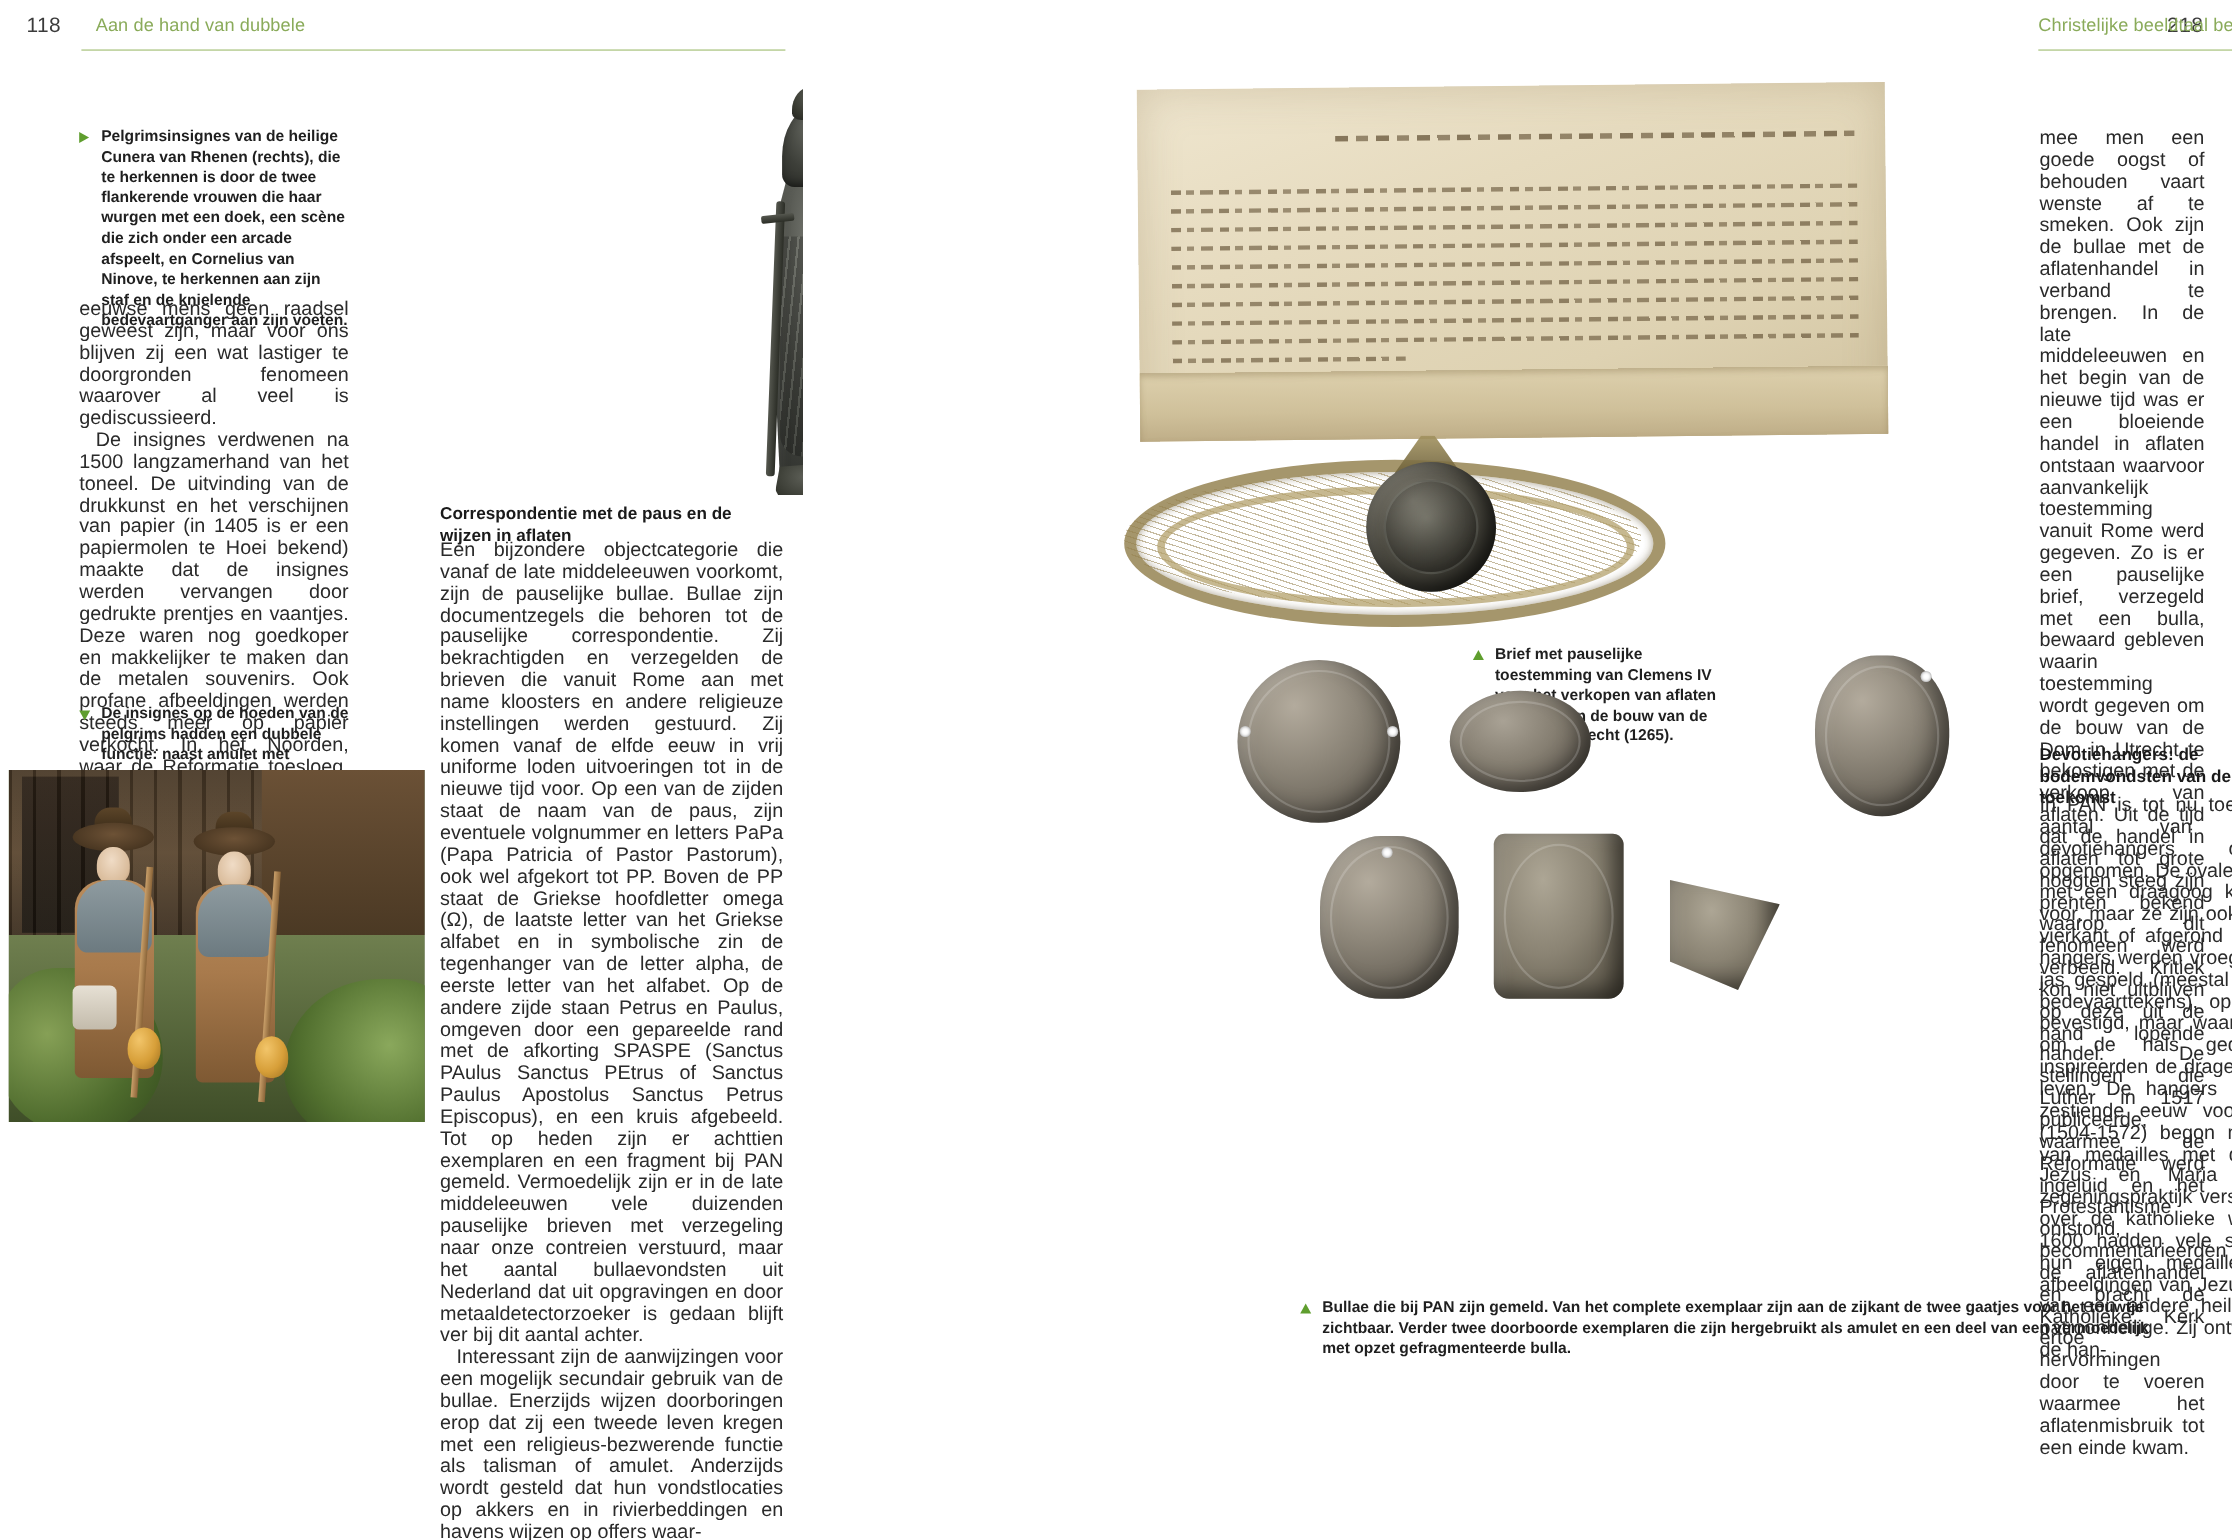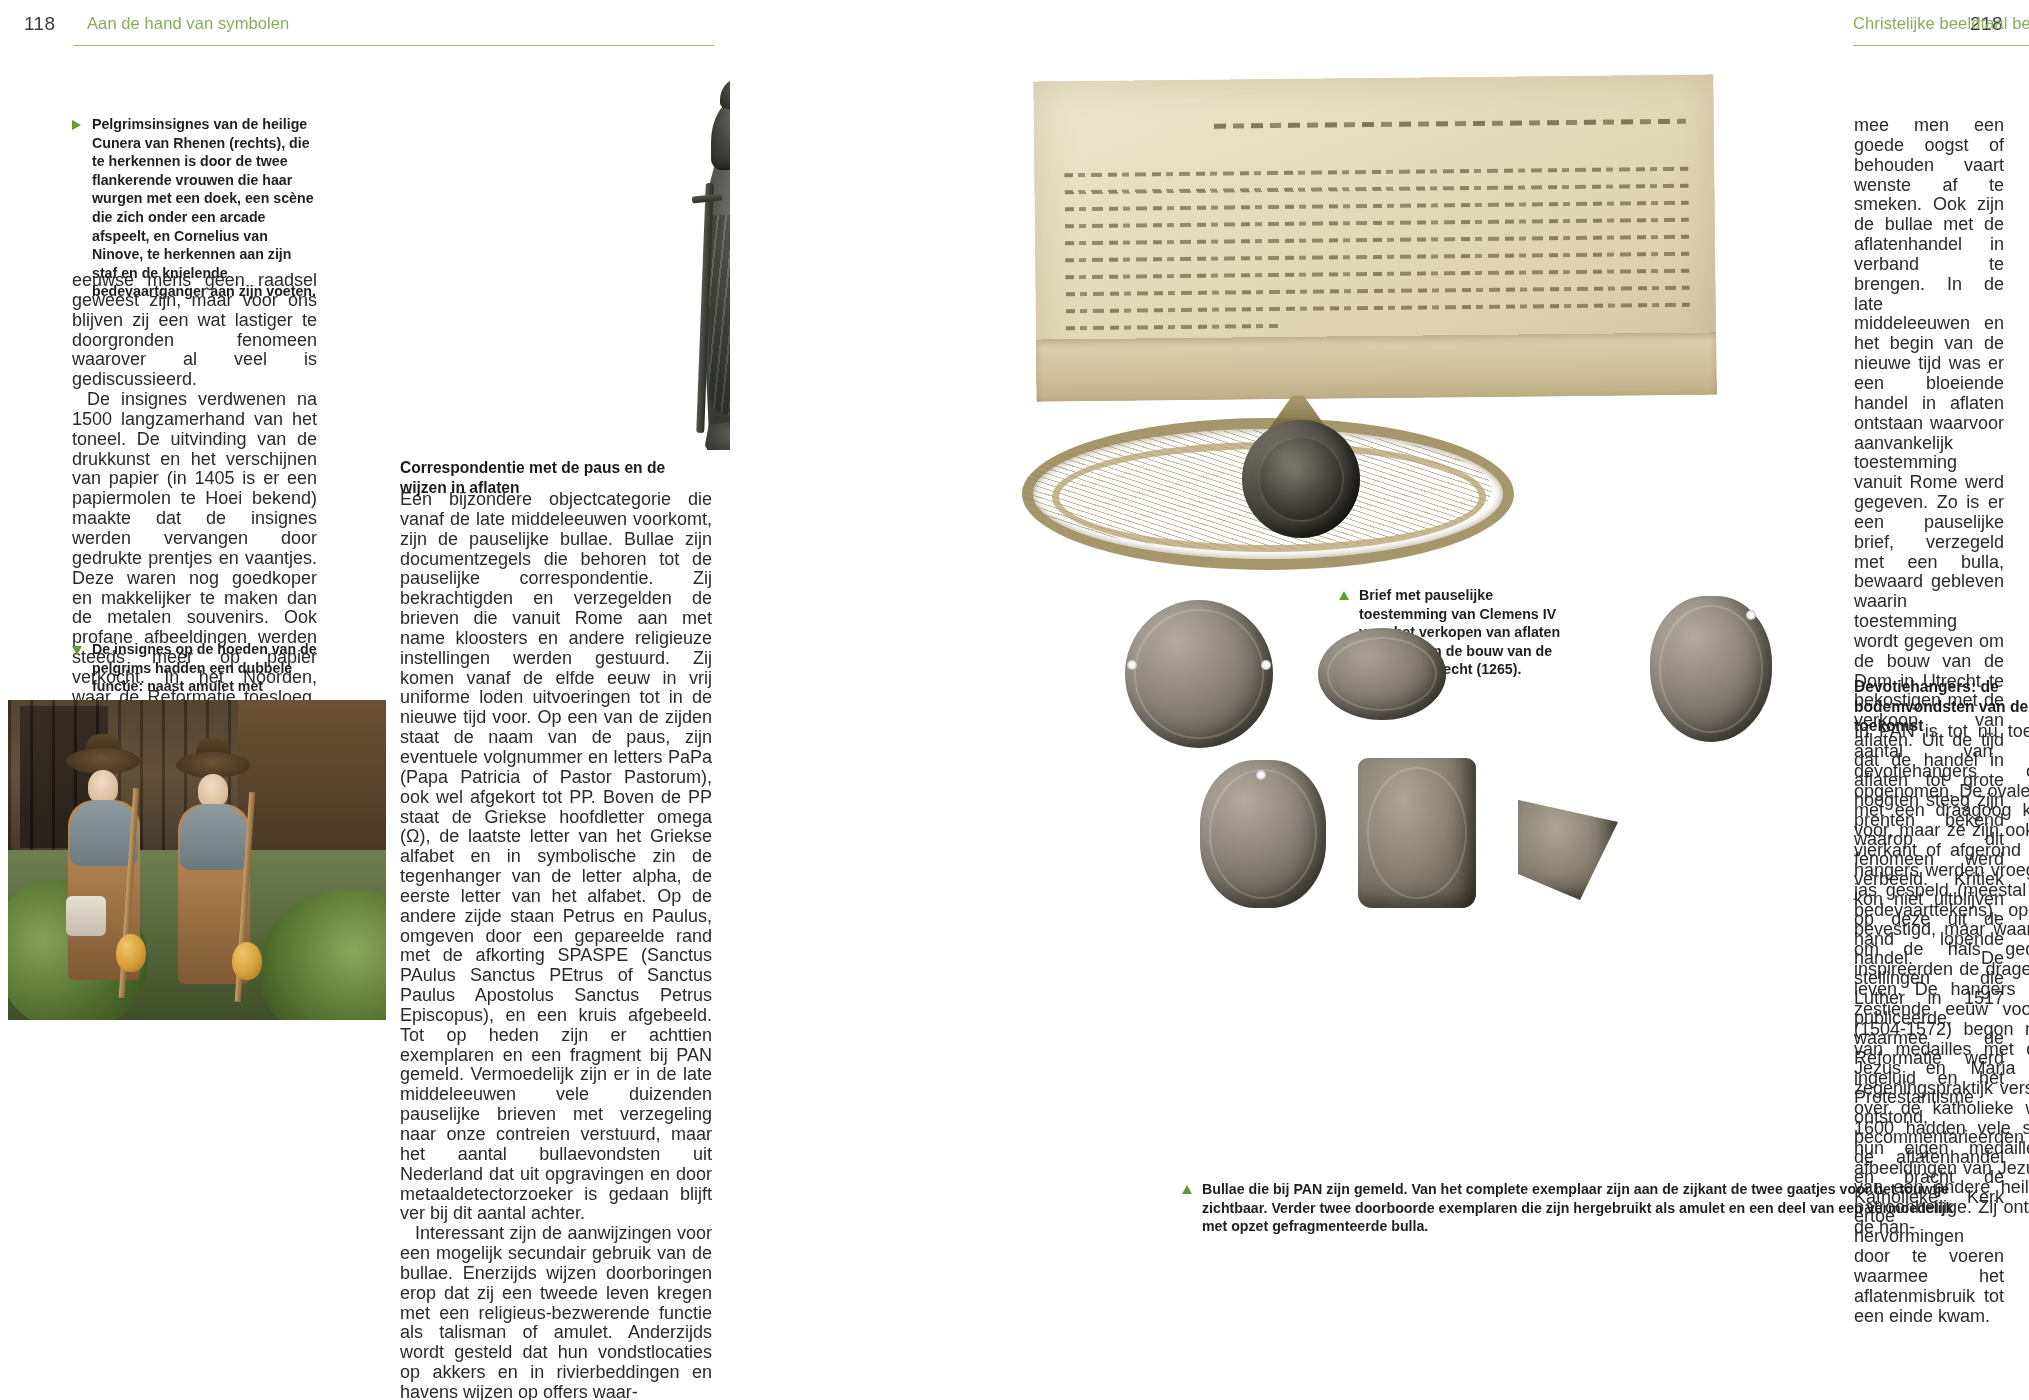--- a/index.html
+++ b/index.html
@@ -357,21 +357,21 @@
 </style>
 </head>
 <body>
 
 <div class="spread">
 
   <div class="page page-left">
 
     <div class="folio" style="left: 24px;">118</div>
 
-    <div class="runhead" style="left: 87px;">Aan de hand  van symbolen</div>
+    <div class="runhead" style="left: 87px;">Aan de hand  van dubbele</div>
 
     <div class="rule" style="left: 74px; top: 45px; width: 640px;"></div>
 
     <div class="fig" style="left: 330px; top: 30px; width: 400px; height: 420px;">
       <div class="badge1">
         <div class="body"></div>
         <div class="folds"></div>
         <div class="mitre"></div>
         <div class="crown"></div>
 

